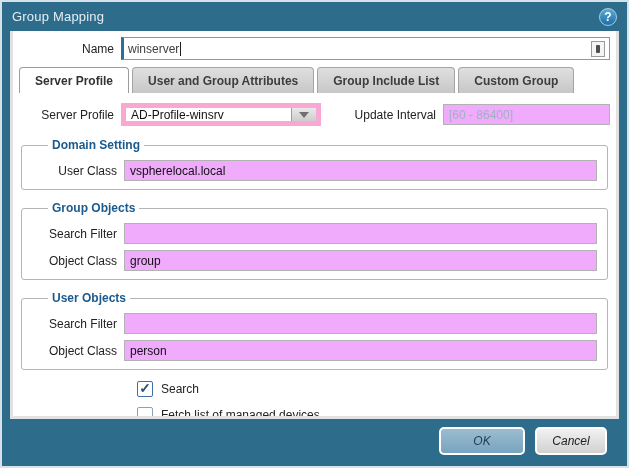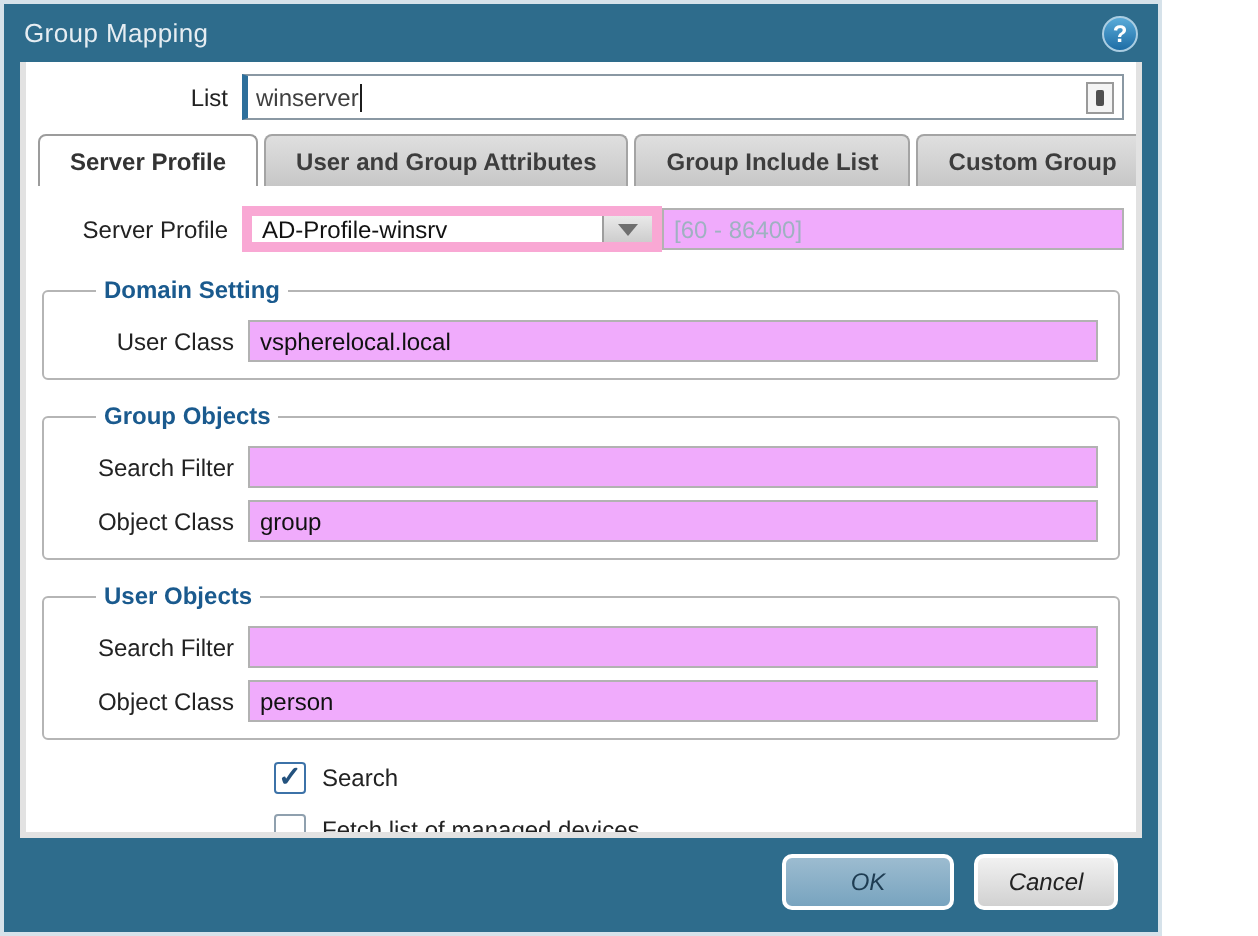--- a/index.html
+++ b/index.html
@@ -1,20 +1,20 @@
 <!DOCTYPE html>
 <html><head>
 <meta charset="utf-8">
 <style>
   * { box-sizing: border-box; margin: 0; padding: 0; }
   html,body { background:#fff; }
   body { font-family: "Liberation Sans", sans-serif; font-size: 12px; color:#222; }
 
   .dialog {
-    width: 581px; height: 468px;
+    width: 629px; height: 468px;
     border: 2px solid #d6e2ea;
     background: #2e6c8c;
     display: flex; flex-direction: column;
     overflow: hidden;
   }
 
   
   .titlebar {
     height: 29px; flex: 0 0 29px;
     display: flex; align-items: center;
@@ -144,21 +144,21 @@
   <div class="titlebar">
     <span class="title">Group Mapping</span>
     <span class="help-icon">?</span>
   </div>
 
   <div class="body-frame">
     <div class="body-margin">
       <div class="body">
 
         <div class="name-row">
-          <span class="field-label">List</span>
+          <span class="field-label">Name</span>
           <div class="text-input">
             <span>winserver</span>
             <span class="caret"></span>
             <span class="entry-icon"></span>
           </div>
         </div>
 
         <div class="tabs">
           <div class="tab active">Server Profile</div>
           <div class="tab">User and Group Attributes</div>
@@ -167,20 +167,21 @@
         </div>
 
         <div class="panel">
 
           <div class="profile-row">
             <span class="field-label">Server Profile</span>
             <div class="select-box">
               <span class="select-text">AD-Profile-winsrv</span>
               <span class="select-arrow"></span>
             </div>
+            <span class="ui-label interval-label">Update Interval</span>
             <input class="ui-input interval-input" placeholder="[60 - 86400]" style="">
           </div>
 
           <fieldset>
             <legend>Domain Setting</legend>
             <div class="fs-row">
               <span class="fs-label">User Class</span>
               <input class="ui-input fs-input" value="vspherelocal.local" style="">
             </div>
           </fieldset>

